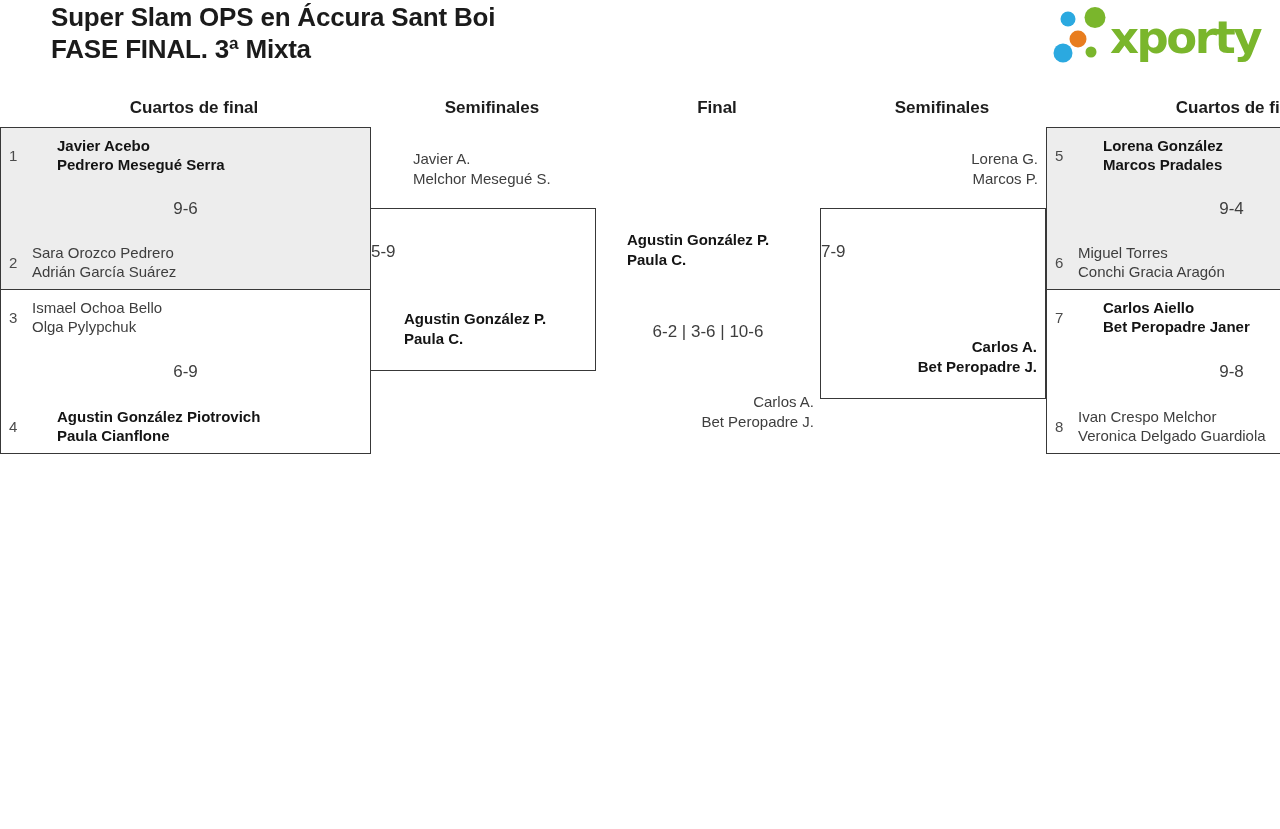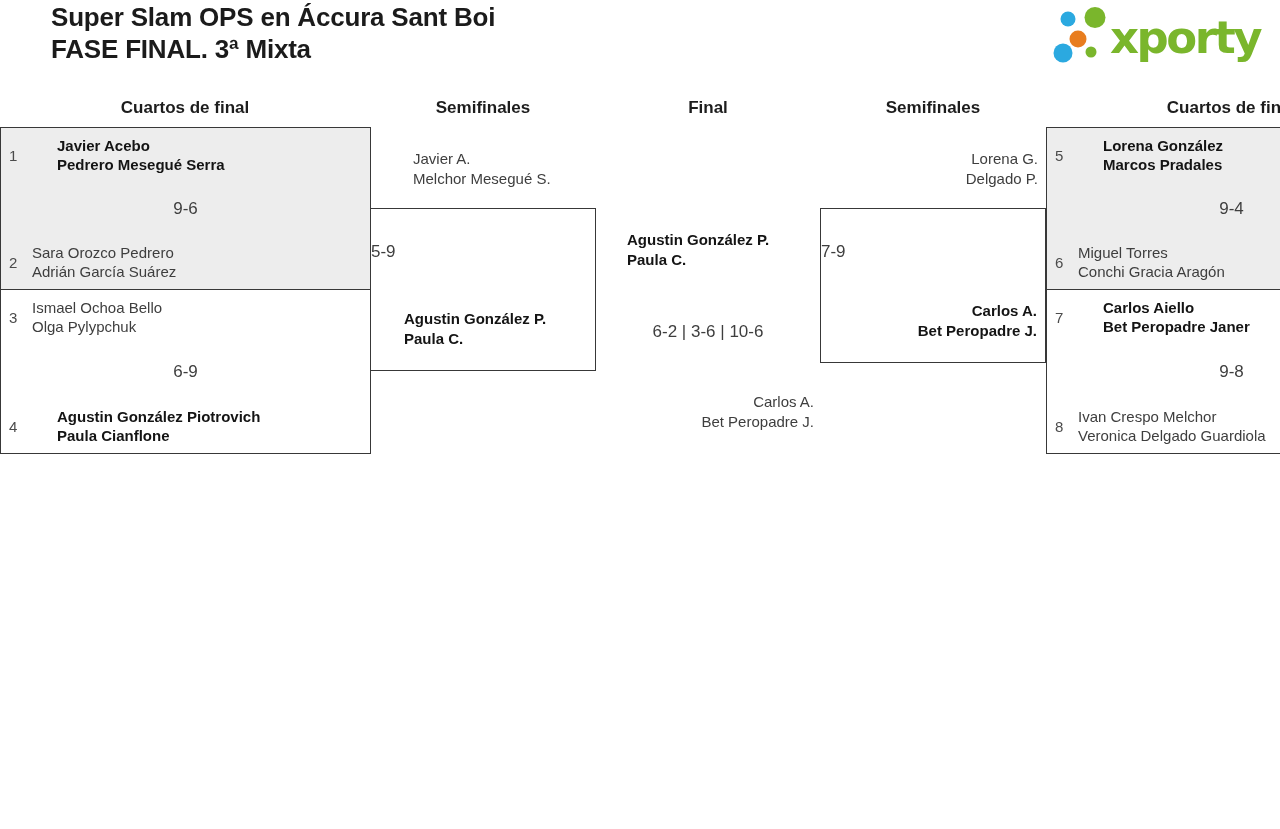--- a/index.html
+++ b/index.html
@@ -9,35 +9,35 @@
     color:#1b1b1b;
   }
   .title{
     position:absolute;left:3px;top:1px;
     font-size:26px;line-height:32px;font-weight:700;color:#1b1b1b;
     letter-spacing:-0.2px;white-space:nowrap;margin-left:48px;
   }
   .logo{position:absolute;left:1048px;top:2px;width:215px;height:68px;cursor:pointer;}
   .col-header{
     position:absolute;top:98px;text-align:center;
-    font-size:17px;font-weight:600;color:#1d1d1d;white-space:nowrap;
+    font-size:17px;font-weight:600;color:#1d1d1d;white-space:nowrap;padding-left:9px;
   }
   .ch-qf-l{left:0;width:370px;}
   .ch-sf-l{left:370px;width:226px;}
   .ch-final{left:595px;width:226px;}
   .ch-sf-r{left:820px;width:226px;}
   .ch-qf-r{left:1046px;width:370px;}
   .box{
     position:absolute;box-sizing:border-box;border:1px solid #383838;background:#fff;
   }
   .box.grey{background:#ededed;}
   .qf-l1{left:0;top:127px;width:371px;height:163px;}
   .qf-l2{left:0;top:289px;width:371px;height:165px;}
   .sf-l{left:370px;top:208px;width:226px;height:163px;}
-  .sf-r{left:820px;top:208px;width:226px;height:155px;}
+  .sf-r{left:820px;top:208px;width:226px;height:191px;}
   .qf-r1{left:1046px;top:127px;width:371px;height:163px;}
   .qf-r2{left:1046px;top:289px;width:371px;height:165px;}
   .team-row{position:absolute;left:8px;right:8px;display:flex;align-items:center;gap:8px;}
   .team-row.top{top:8px;}
   .team-row.bottom{bottom:8px;}
   .seed{flex:none;width:15px;font-size:15px;color:#4b4b4b;}
   .names{font-size:15px;line-height:19px;color:#3e3e3e;}
   .names div{white-space:nowrap;}
   .winner{font-weight:700;color:#141414;margin-left:25px;}
   .score{
@@ -135,21 +135,21 @@
     <div>Paula C.</div>
   </div>
   <div class="final-score">6-2 | 3-6 | 10-6</div>
   <div class="final-bottom">
     <div>Carlos A.</div>
     <div>Bet Peropadre J.</div>
   </div>
 
   <div class="sf-label sf-label-r">
     <div>Lorena G.</div>
-    <div>Delgado P.</div>
+    <div>Marcos P.</div>
   </div>
 
   <div class="box sf-r">
     <div class="sf-score">7-9</div>
     <div class="sf-winner rgt winner">
       <div>Carlos A.</div>
       <div>Bet Peropadre J.</div>
     </div>
   </div>
 

